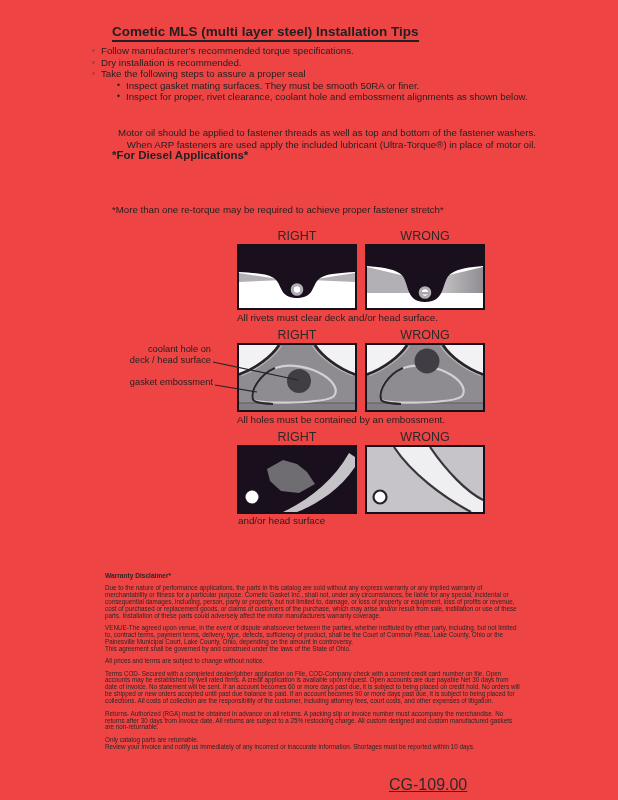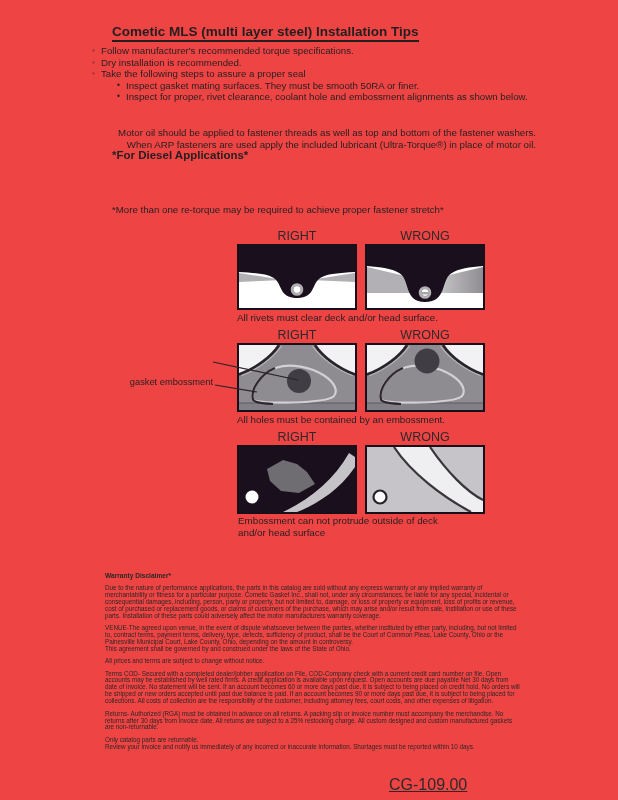--- a/index.html
+++ b/index.html
@@ -93,20 +93,24 @@
       <circle cx="58" cy="46.5" r="3.9" fill="#ffffff" stroke="#908e92" stroke-width="0.8"></circle>
       <line x1="54.4" y1="47.2" x2="61.6" y2="47.2" stroke="#a5a3a7" stroke-width="2.4"></line>
     </svg>
   </div>
 
   <div class="abs dcaption" style="top:312px;">All rivets must clear deck and/or head surface.</div>
 
   <div class="abs dlabel" style="left:237px;top:328px;">RIGHT</div>
   <div class="abs dlabel" style="left:365px;top:328px;">WRONG</div>
 
+  <div class="abs callout" style="left:90px;top:344px;width:121px;">
+    <div>coolant hole on</div>
+    <div>deck / head surface</div>
+  </div>
   <div class="abs callout" style="left:90px;top:377px;width:123px;">gasket embossment</div>
 
   <svg class="abs" style="left:110px;top:340px;z-index:3;" width="195" height="60" viewBox="0 0 195 60">
     <line x1="103" y1="22" x2="188" y2="40" stroke="#2a2228" stroke-width="1.2"></line>
     <line x1="105" y1="45" x2="147" y2="52" stroke="#2a2228" stroke-width="1.2"></line>
   </svg>
 
   <div class="abs panel" style="left:237px;top:343px;height:69px;">
     <svg width="116" height="65" viewBox="0 0 116 65">
       <rect width="116" height="65" fill="#8e8c90"></rect>
@@ -159,21 +163,20 @@
     <svg width="116" height="65" viewBox="0 0 116 65">
       <rect width="116" height="65" fill="#c6c4c8"></rect>
       <path d="M27,0 H63 C80,25 100,45 116,53 V65 H104 C76,50 44,26 27,0 Z" fill="#efeef0"></path>
       <path d="M27,0 C44,26 76,50 104,65" fill="none" stroke="#39353b" stroke-width="2.2"></path>
       <path d="M63,0 C80,25 100,45 116,53" fill="none" stroke="#39353b" stroke-width="2.2"></path>
       <circle cx="13" cy="50" r="6.5" fill="#fbfbfc" stroke="#26222a" stroke-width="2.2"></circle>
     </svg>
   </div>
 
   <div class="abs dcaption" style="top:515px;width:280px;left:238px;">
-    <div>Embossment can not protrude outside of deck</div>
     <div>and/or head surface</div>
   </div>
 
   <div class="abs" id="warranty">
     <h4>Warranty Disclaimer*</h4>
     <p>Due to the nature of performance applications, the parts in this catalog are sold without any express warranty or any implied warranty of merchantability or fitness for a particular purpose.  Cometic Gasket Inc., shall not, under any circumstances, be liable for any special, incidental or consequential damages, including, person, party or property, but not limited to, damage, or loss of property or equipment, loss of profits or revenue, cost of purchased or replacement goods, or claims of customers of the purchase, which may arise and/or result from sale, instillation or use of these parts.  Installation of these parts could adversely affect the motor manufacturers warranty coverage.</p>
     <p class="gap">VENUE-The agreed upon venue, in the event of dispute whatsoever between the parties, whether instituted by either party, including, but not limited to, contract terms, payment terms, delivery, type, defects, sufficiency of product, shall be the Court of Common Pleas, Lake County, Ohio or the Painesville Municipal Court, Lake County, Ohio, depending on the amount in controversy.</p>
     <p>This agreement shall be governed by and construed under the laws of the State of Ohio.</p>
     <p class="gap">All prices and terms are subject to change without notice.</p>
     <p class="gap">Terms COD- Secured with a completed dealer/jobber application on File, COD-Company check with a current credit card number on file.  Open accounts may be established by well rated firms.  A credit application is available upon request.  Open accounts are due payable Net 30 days from date of invoice.  No statement will be sent.  If an account becomes 60 or more days past due, it is subject to being placed on credit hold.  No orders will be shipped or new orders accepted until past due balance is paid.  If an account becomes 90 or more days past due, it is subject to being placed for collections.  All costs of collection are the responsibility of the customer, including attorney fees, court costs, and other expenses of litigation.</p>

